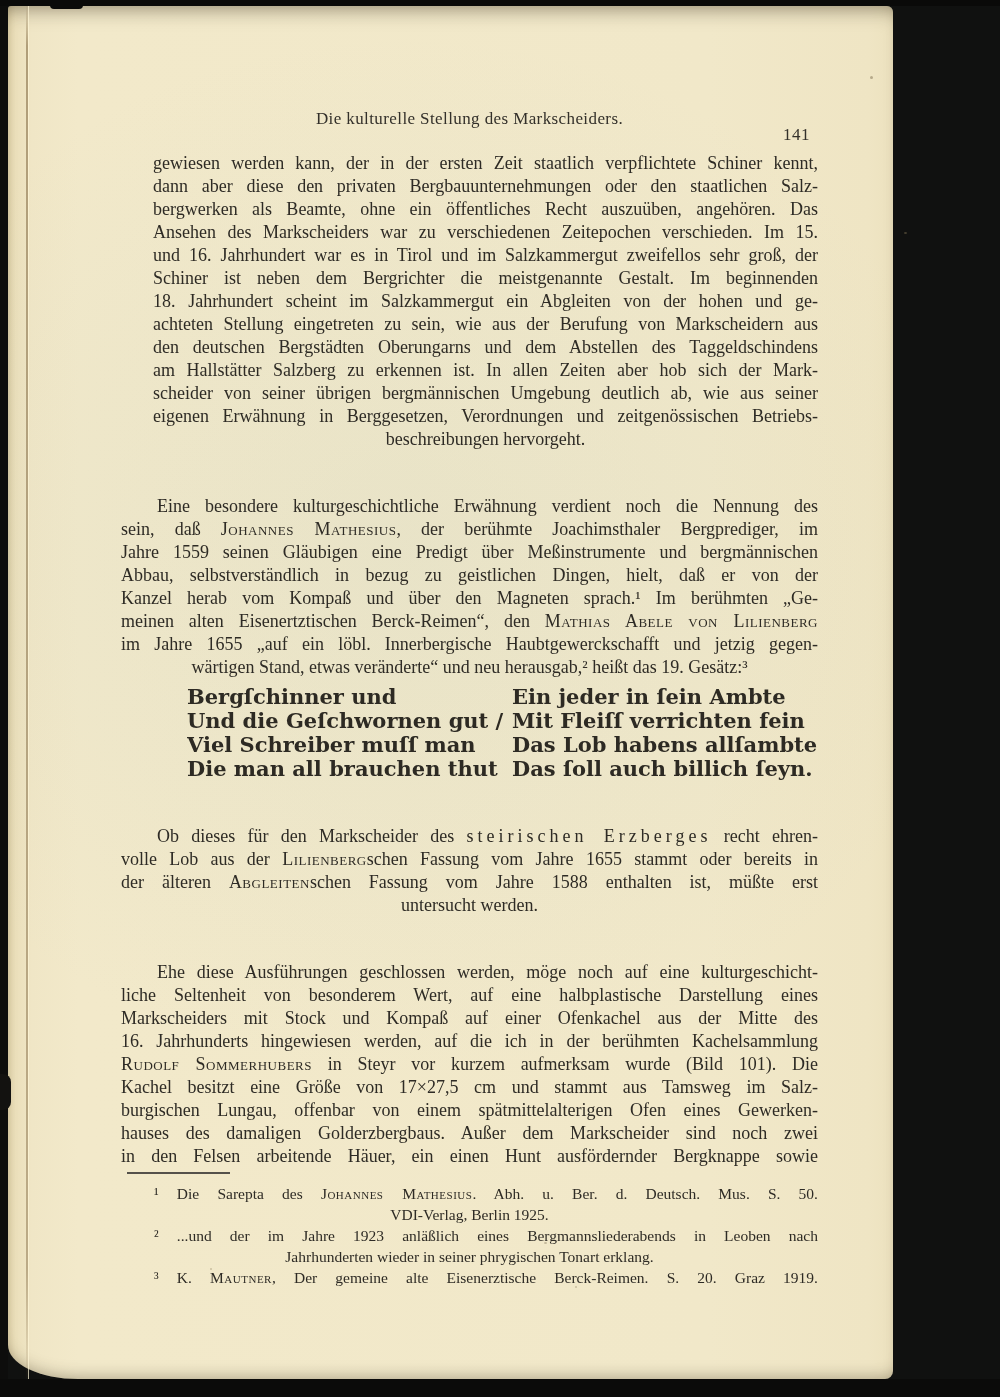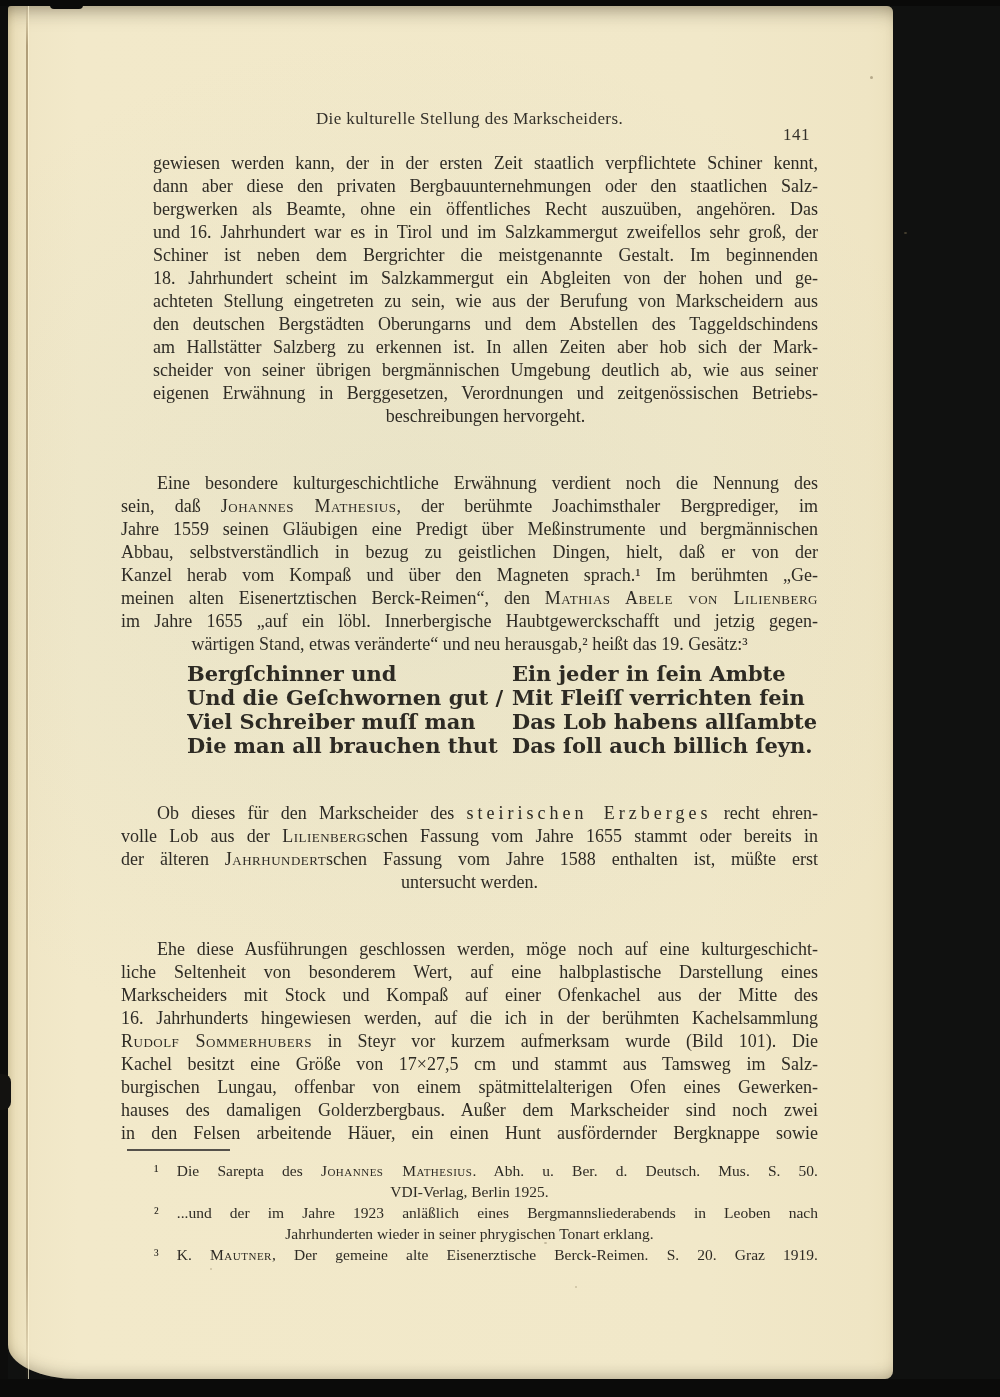--- a/index.html
+++ b/index.html
@@ -65,20 +65,21 @@
     <div class="textblock">
       <div class="header">
         <span class="running-title">Die kulturelle Stellung des Markscheiders.</span>
         <span class="pagenum">141</span>
       </div>
 
       <div class="para p1">
           <div class="tline"><span>gewiesen werden kann, der in der ersten Zeit staatlich verpflichtete Schiner kennt,</span></div>
           <div class="tline"><span>dann aber diese den privaten Bergbauunternehmungen oder den staatlichen Salz-</span></div>
           <div class="tline"><span>bergwerken als Beamte, ohne ein öffentliches Recht auszuüben, angehören. Das</span></div>
+          <div class="tline"><span>Ansehen des Markscheiders war zu verschiedenen Zeitepochen verschieden. Im 15.</span></div>
           <div class="tline"><span>und 16. Jahrhundert war es in Tirol und im Salzkammergut zweifellos sehr groß, der</span></div>
           <div class="tline"><span>Schiner ist neben dem Bergrichter die meistgenannte Gestalt. Im beginnenden</span></div>
           <div class="tline"><span>18. Jahrhundert scheint im Salzkammergut ein Abgleiten von der hohen und ge-</span></div>
           <div class="tline"><span>achteten Stellung eingetreten zu sein, wie aus der Berufung von Markscheidern aus</span></div>
           <div class="tline"><span>den deutschen Bergstädten Oberungarns und dem Abstellen des Taggeldschindens</span></div>
           <div class="tline"><span>am Hallstätter Salzberg zu erkennen ist. In allen Zeiten aber hob sich der Mark-</span></div>
           <div class="tline"><span>scheider von seiner übrigen bergmännischen Umgebung deutlich ab, wie aus seiner</span></div>
           <div class="tline"><span>eigenen Erwähnung in Berggesetzen, Verordnungen und zeitgenössischen Betriebs-</span></div>
           <div class="tline noj"><span>beschreibungen hervorgeht.</span></div>
         </div>
@@ -104,21 +105,21 @@
             <div class="tline noj"><span>Ein jeder in ſein Ambte</span></div>
             <div class="tline noj"><span>Mit Fleiſſ verrichten fein /</span></div>
             <div class="tline noj"><span>Das Lob habens allſambte /</span></div>
             <div class="tline noj"><span>Das ſoll auch billich ſeyn.</span></div>
           </div>
       </div>
 
       <div class="para ind p3">
           <div class="tline"><span>Ob dieses für den Markscheider des </span><span class="sp">steirischen Erzberges</span><span> recht ehren-</span></div>
           <div class="tline"><span>volle Lob aus der </span><span class="sc">Lilienberg</span><span>schen Fassung vom Jahre 1655 stammt oder bereits in</span></div>
-          <div class="tline"><span>der älteren </span><span class="sc">Jahrhundert</span><span>schen Fassung vom Jahre 1588 enthalten ist, müßte erst</span></div>
+          <div class="tline"><span>der älteren </span><span class="sc">Abgleiten</span><span>schen Fassung vom Jahre 1588 enthalten ist, müßte erst</span></div>
           <div class="tline noj"><span>untersucht werden.</span></div>
         </div>
       <div class="para ind">
           <div class="tline"><span>Ehe diese Ausführungen geschlossen werden, möge noch auf eine kulturgeschicht-</span></div>
           <div class="tline"><span>liche Seltenheit von besonderem Wert, auf eine halbplastische Darstellung eines</span></div>
           <div class="tline"><span>Markscheiders mit Stock und Kompaß auf einer Ofenkachel aus der Mitte des</span></div>
           <div class="tline"><span>16. Jahrhunderts hingewiesen werden, auf die ich in der berühmten Kachelsammlung</span></div>
           <div class="tline"><span class="sc">Rudolf Sommerhubers</span><span> in Steyr vor kurzem aufmerksam wurde (Bild 101). Die</span></div>
           <div class="tline"><span>Kachel besitzt eine Größe von 17×27,5 cm und stammt aus Tamsweg im Salz-</span></div>
           <div class="tline"><span>burgischen Lungau, offenbar von einem spätmittelalterigen Ofen eines Gewerken-</span></div>

